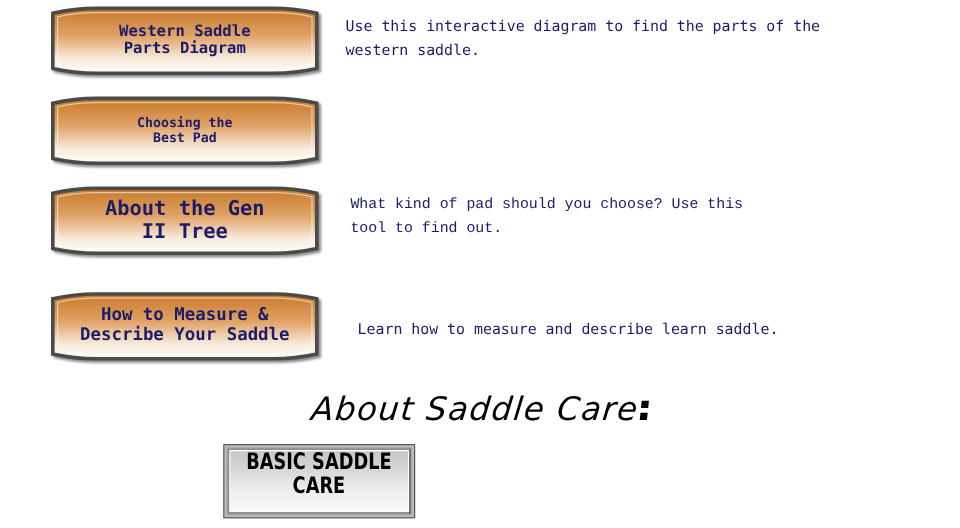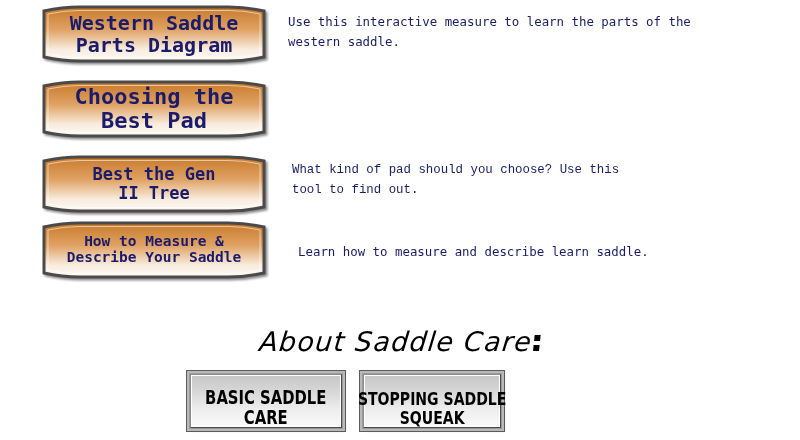--- a/index.html
+++ b/index.html
@@ -25,21 +25,21 @@
   }
   .plaque-row {
     position: absolute;
     left: 0;
     width: 800px;
     height: 75px;
   }
   .plaque-row[data-row="0"] { top: 0px; }
   .plaque-row[data-row="1"] { top: 75px; }
   .plaque-row[data-row="2"] { top: 150px; }
-  .plaque-row[data-row="3"] { top: 216px; }
+  .plaque-row[data-row="3"] { top: 238px; }
 
   
   .plaque {
     position: absolute;
     left: 36px;
     top: 5px;
     width: 236px;
     height: 58px;
     cursor: pointer;
     filter: drop-shadow(2px 2px 1px rgba(0,0,0,0.45));
@@ -62,22 +62,22 @@
     justify-content: center;
     font-family: "DejaVu Sans Mono", monospace;
     font-weight: bold;
     color: #1b1b6b;
     line-height: 1.10;
     text-align: center;
     letter-spacing: 0px;
     white-space: pre;
     pointer-events: none;
   }
-  .plaque-row[data-row="0"] .plaque-label { font-size: 20px; }
-  .plaque-row[data-row="1"] .plaque-label { font-size: 22px; }
+  .plaque-row[data-row="0"] .plaque-label { font-size: 13px; }
+  .plaque-row[data-row="1"] .plaque-label { font-size: 11px; }
   .plaque-row[data-row="2"] .plaque-label { font-size: 17px; }
   .plaque-row[data-row="3"] .plaque-label { font-size: 14.5px; }
 
   
   .plaque-desc {
     position: absolute;
     left: 288px;
     width: 470px;
     font-family: "DejaVu Sans Mono", monospace;
     font-size: 12.4px;
@@ -141,21 +141,21 @@
     border-left: 1px solid #8d8d8d;
     border-right: 1px solid #4a4a4a;
     border-bottom: 1px solid #4a4a4a;
     box-shadow:
       inset 0 0 0 1px #ffffff,
       0 0 0 1px #9a9a9a,
       0 0 0 3px #b9b9b9,
       0 0 0 4px #5a5a5a,
       3px 3px 2px rgba(0,0,0,0.35);
     display: flex;
-    align-items: flex-end;
+    align-items: flex-start;
     justify-content: center;
     cursor: pointer;
     box-sizing: border-box;
   }
   .gray-button-label {
     font-family: "DejaVu Sans", sans-serif;
     font-weight: bold;
     color: #000000;
     text-align: center;
     line-height: 1.06;
@@ -185,21 +185,21 @@
             <stop offset="78%" stop-color="#f8ecdd"></stop>
             <stop offset="100%" stop-color="#fdfaf6"></stop>
           </linearGradient>
         </defs>
         <path d="M8,6 Q26,2 44,2 L192,2 Q210,2 228,6 L228,52 Q210,56 192,56 L44,56 Q26,56 8,52 Z" fill="url(#pg0)" stroke="#4a4a4a" stroke-width="3"></path>
         <path d="M12,9 Q28,5.5 44,5.5 L192,5.5 Q208,5.5 224,9 L224,49 Q208,52.5 192,52.5 L44,52.5 Q28,52.5 12,49 Z" fill="none" stroke="#ffffff" stroke-width="1" opacity="0.55"></path>
       </svg>
       <div class="plaque-label">Western Saddle
 Parts Diagram</div>
     </div>
-    <div class="plaque-desc">Use this interactive measure to learn the parts of the
+    <div class="plaque-desc">Use this interactive diagram to find the parts of the
 western saddle.</div>
   </div>
 
   <div class="plaque-row" data-row="1">
     <div class="plaque">
       <svg width="236" height="58" viewBox="0 0 236 58">
         <defs>
           <linearGradient id="pg1" x1="0" y1="0" x2="0" y2="1">
             <stop offset="0%" stop-color="#c87a2a"></stop>
             <stop offset="42%" stop-color="#e0a265"></stop>
@@ -224,21 +224,21 @@
           <linearGradient id="pg2" x1="0" y1="0" x2="0" y2="1">
             <stop offset="0%" stop-color="#c87a2a"></stop>
             <stop offset="42%" stop-color="#e0a265"></stop>
             <stop offset="78%" stop-color="#f8ecdd"></stop>
             <stop offset="100%" stop-color="#fdfaf6"></stop>
           </linearGradient>
         </defs>
         <path d="M8,6 Q26,2 44,2 L192,2 Q210,2 228,6 L228,52 Q210,56 192,56 L44,56 Q26,56 8,52 Z" fill="url(#pg2)" stroke="#4a4a4a" stroke-width="3"></path>
         <path d="M12,9 Q28,5.5 44,5.5 L192,5.5 Q208,5.5 224,9 L224,49 Q208,52.5 192,52.5 L44,52.5 Q28,52.5 12,49 Z" fill="none" stroke="#ffffff" stroke-width="1" opacity="0.55"></path>
       </svg>
-      <div class="plaque-label">Best the Gen
+      <div class="plaque-label">About the Gen
 II Tree</div>
     </div>
   </div>
 
   <div class="plaque-row" data-row="3">
     <div class="plaque">
       <svg width="236" height="58" viewBox="0 0 236 58">
         <defs>
           <linearGradient id="pg3" x1="0" y1="0" x2="0" y2="1">
             <stop offset="0%" stop-color="#c87a2a"></stop>
@@ -259,18 +259,14 @@
 </div>
 
 <div id="care-section">
   <div id="care-heading"><span>About Saddle Care</span><span class="colon-block"><i></i><i></i></span></div>
 
   <div id="care-buttons">
     <div class="gray-button">
       <span class="gray-button-label">BASIC SADDLE
 CARE</span>
     </div>
-    <div class="gray-button">
-      <span class="gray-button-label">STOPPING SADDLE
-SQUEAK</span>
-    </div>
   </div>
 </div>
 
 </body></html>

